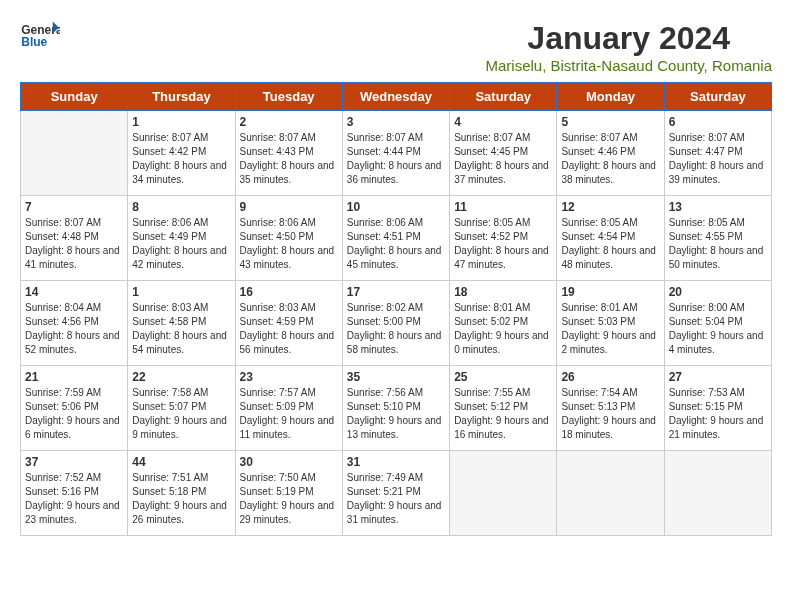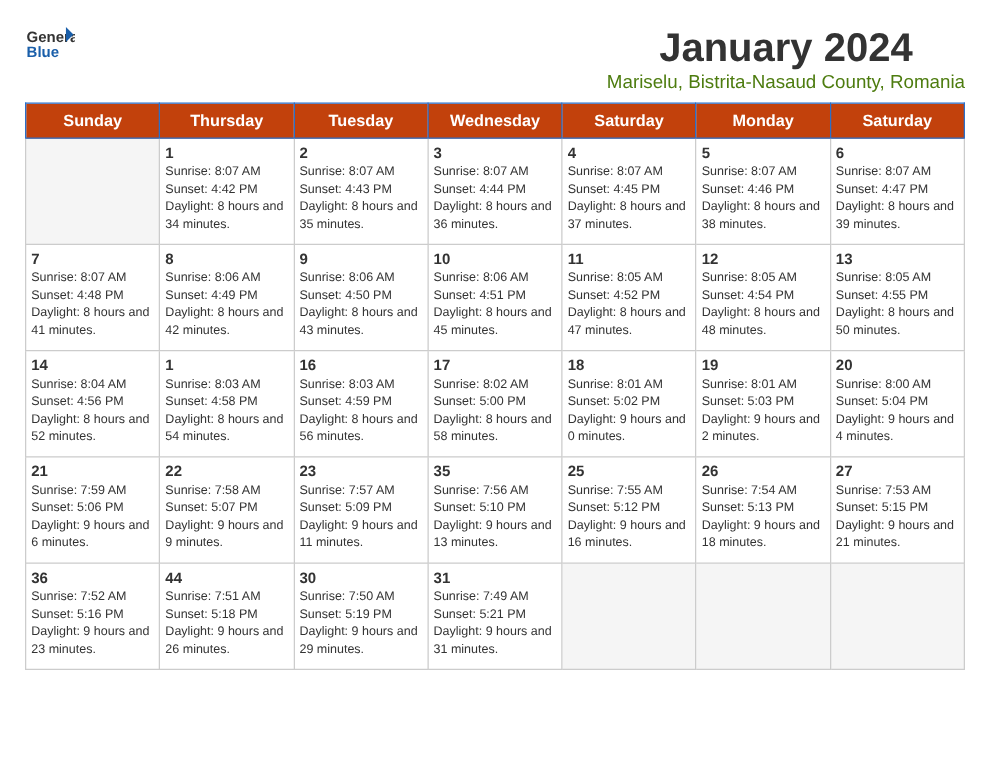--- a/index.html
+++ b/index.html
@@ -217,21 +217,21 @@
           <span class="day-number">26</span>
           <div class="day-info">Sunrise: 7:54 AM<br>Sunset: 5:13 PM<br>Daylight: 9 hours and 18 minutes.</div>
         </td>
         <td>
           <span class="day-number">27</span>
           <div class="day-info">Sunrise: 7:53 AM<br>Sunset: 5:15 PM<br>Daylight: 9 hours and 21 minutes.</div>
         </td>
       </tr>
       <tr>
         <td>
-          <span class="day-number">36</span>
+          <span class="day-number">37</span>
           <div class="day-info">Sunrise: 7:52 AM<br>Sunset: 5:16 PM<br>Daylight: 9 hours and 23 minutes.</div>
         </td>
         <td>
           <span class="day-number">44</span>
           <div class="day-info">Sunrise: 7:51 AM<br>Sunset: 5:18 PM<br>Daylight: 9 hours and 26 minutes.</div>
         </td>
         <td>
           <span class="day-number">30</span>
           <div class="day-info">Sunrise: 7:50 AM<br>Sunset: 5:19 PM<br>Daylight: 9 hours and 29 minutes.</div>
         </td>

